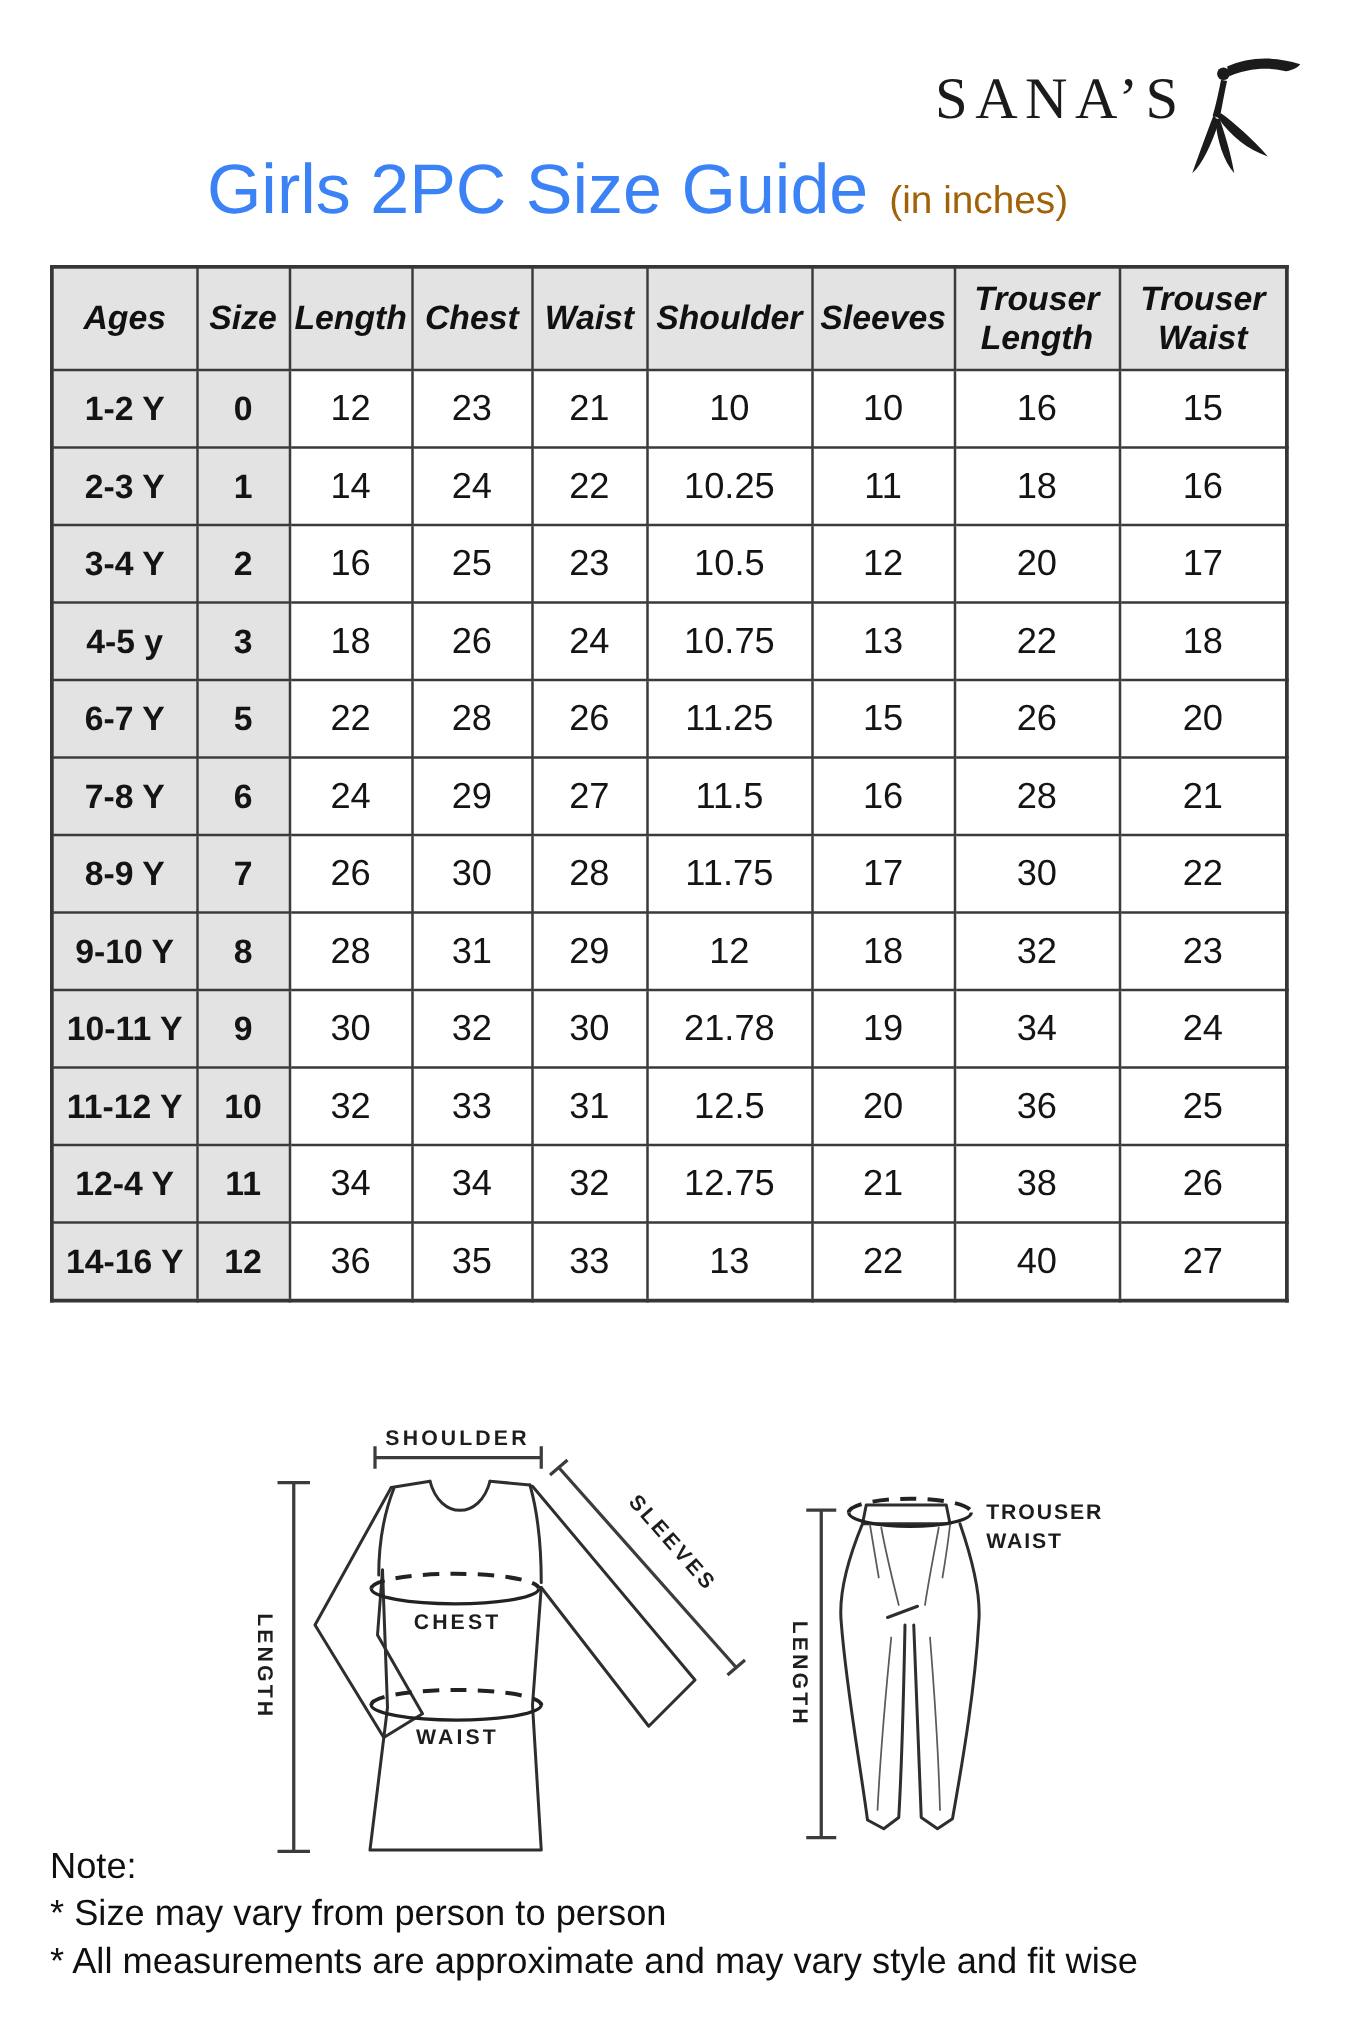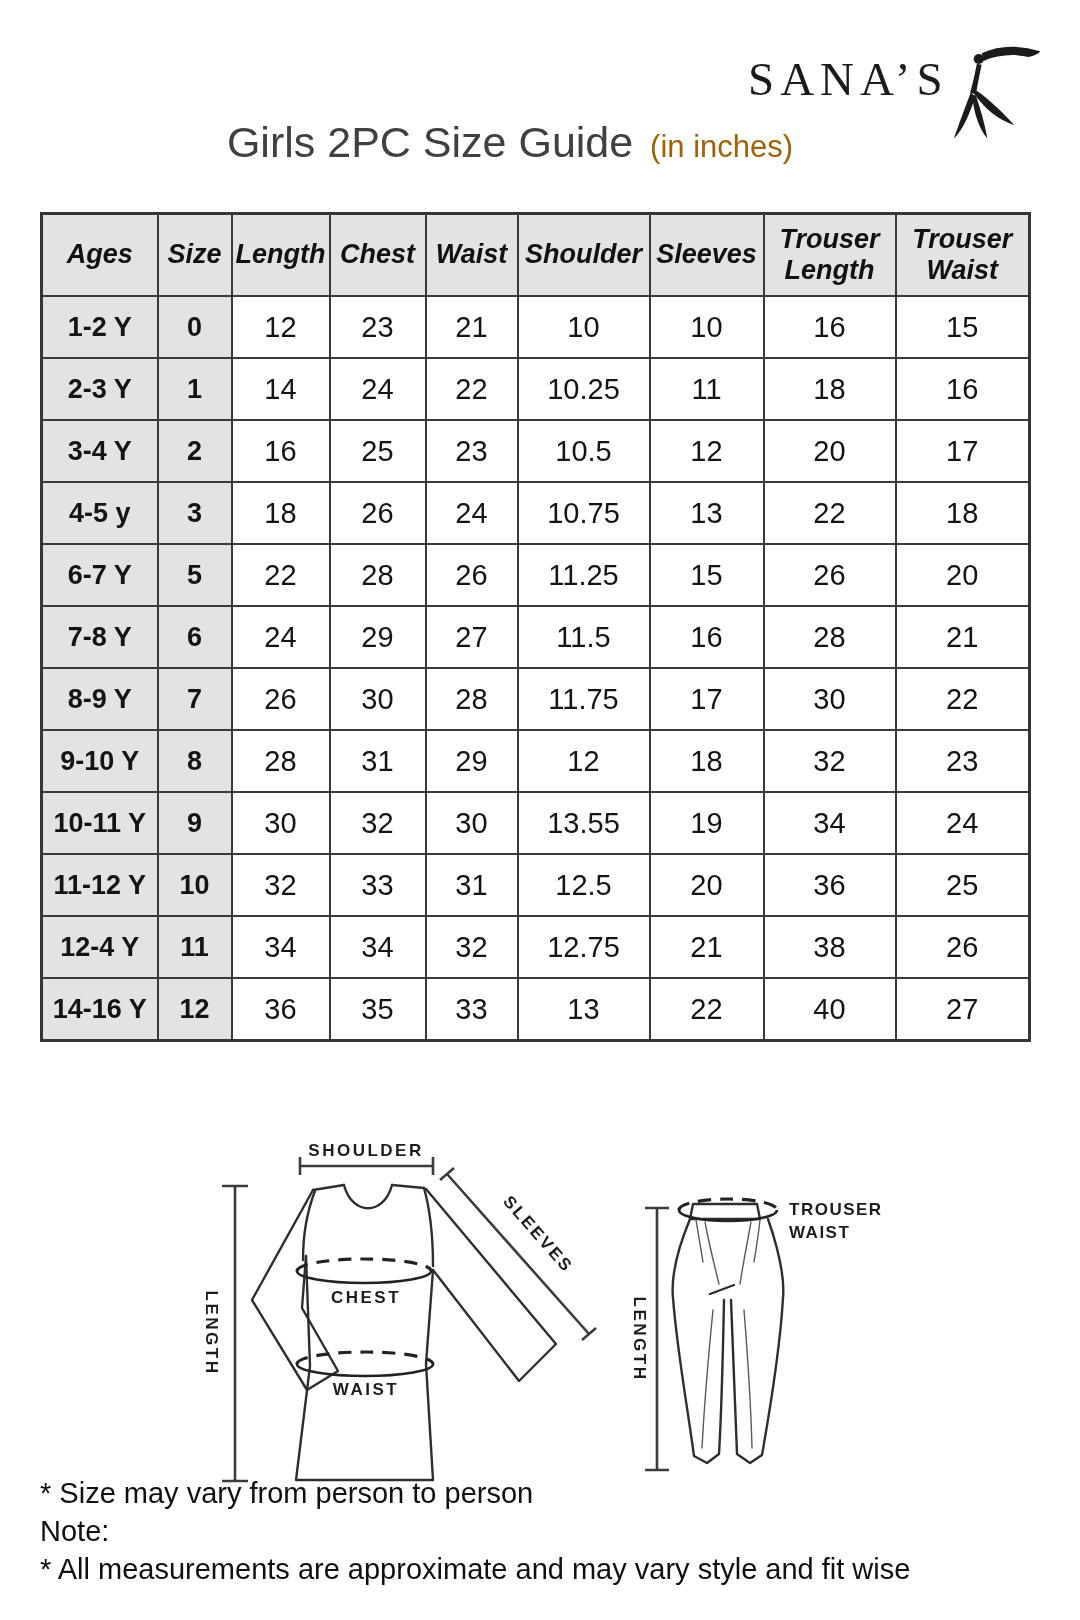--- a/index.html
+++ b/index.html
@@ -14,21 +14,21 @@
     font-family:"Liberation Serif", serif; font-size:47px; font-weight:400;
     letter-spacing:6px; color:#1b1b1b; line-height:62px;
   }
   .logo-icon { width:96px; height:102px; margin-left:0px; margin-top:-4px; }
 
   
   .title {
     position:absolute; top:118px; left:0; width:1020px; margin:0;
     text-align:center; font-weight:400; white-space:nowrap;
   }
-  .title-main { font-size:43px; letter-spacing:0px; color:#404040; }
+  .title-main { font-size:56px; letter-spacing:0px; color:#3b82f6; }
   .title-sub  { font-size:31px; color:#a16207; margin-left:8px;text-align:center; }
 
   
   table.size-table {
     position:absolute; left:40px; top:212px; width:988px;
     border-collapse:collapse; table-layout:fixed;
     border:3px solid #363636;
   }
   .size-table th, .size-table td {
     border:2px solid #3a3a3a; text-align:center; vertical-align:middle;
@@ -193,21 +193,21 @@
           <td>18</td>
           <td>32</td>
           <td>23</td>
         </tr>
         <tr>
           <td class="label">10-11 Y</td>
           <td class="label">9</td>
           <td>30</td>
           <td>32</td>
           <td>30</td>
-          <td>13.55</td>
+          <td>21.78</td>
           <td>19</td>
           <td>34</td>
           <td>24</td>
         </tr>
         <tr>
           <td class="label">11-12 Y</td>
           <td class="label">10</td>
           <td>32</td>
           <td>33</td>
           <td>31</td>
@@ -296,18 +296,18 @@
 
       <path class="measure" d="M657,120 L657,382 M645,120 L669,120 M645,382 L669,382"></path>
 
       <text x="634" y="251" text-anchor="middle" transform="rotate(90 634 251)">LENGTH</text>
       <text x="789" y="127" text-anchor="start" style="letter-spacing:1.5px">TROUSER</text>
       <text x="789" y="150" text-anchor="start" style="letter-spacing:1.5px">WAIST</text>
     </g>
   </svg>
 
   <div class="notes">
+    <div>Note:</div>
     <div>* Size may vary from person to person</div>
-    <div>Note:</div>
     <div>* All measurements are approximate and may vary style and fit wise</div>
   </div>
 
 </div>
 
 </body></html>

